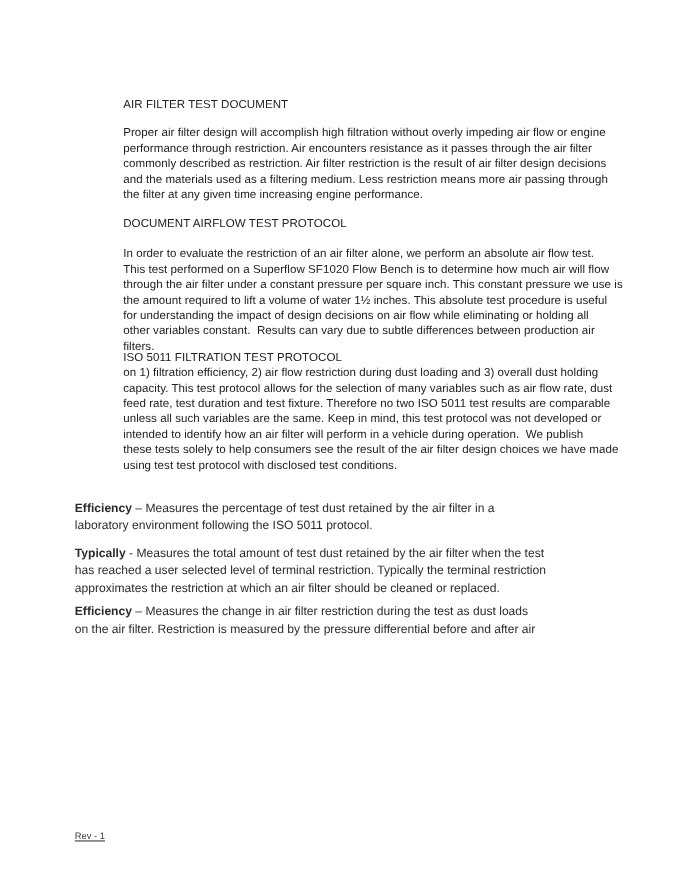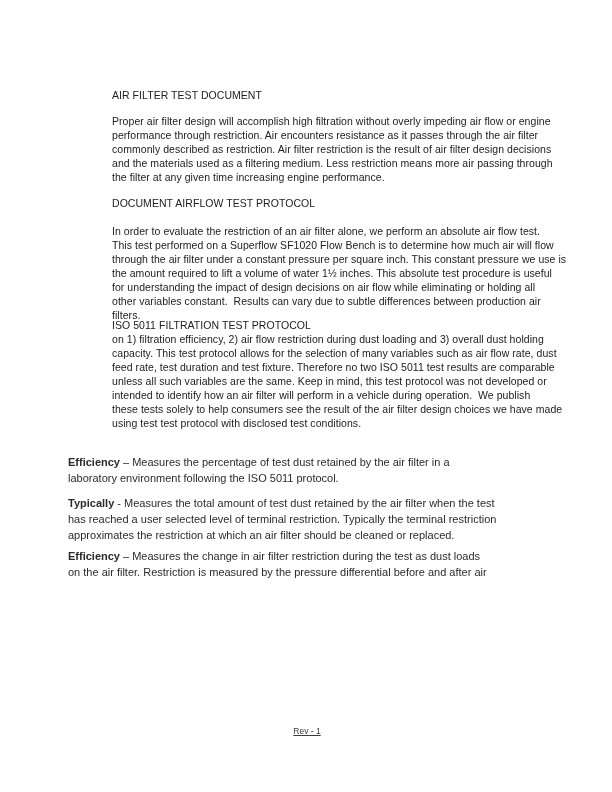--- a/index.html
+++ b/index.html
@@ -39,23 +39,23 @@
     font-size: 11px;
     line-height: 16px;
     color: #2b2b2b;
   }
   .def .term {
     font-weight: bold;
   }
   .footer {
     position: absolute;
     left: 68px;
-    top: 726px;
+    top: 755px;
     width: 478px;
-    text-align: center;
+    text-align: left;
     font-size: 8.5px;
     line-height: 10px;
     color: #3a3a3a;
     white-space: pre;
     text-decoration: underline;
   }
 </style>
 </head>
 <body>
 

